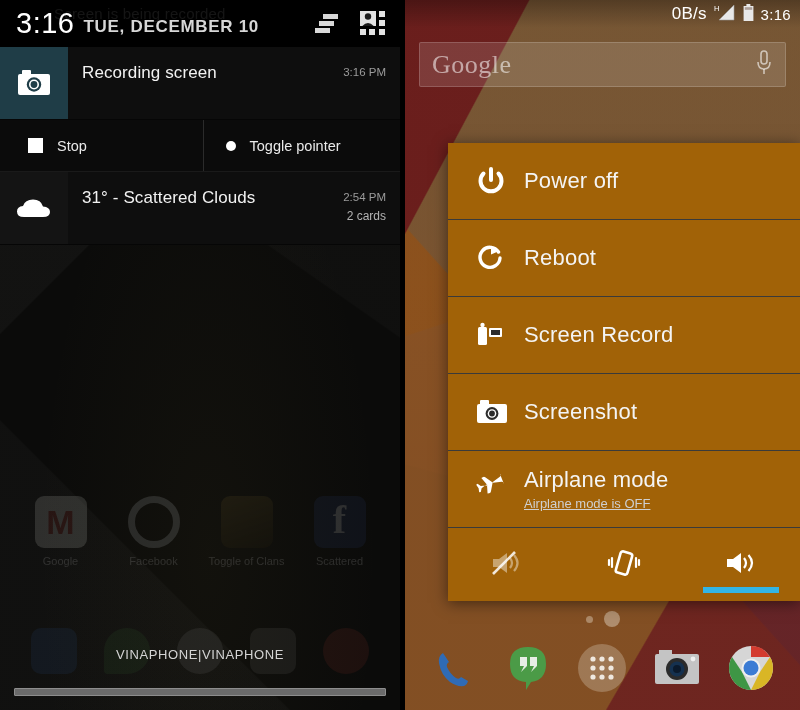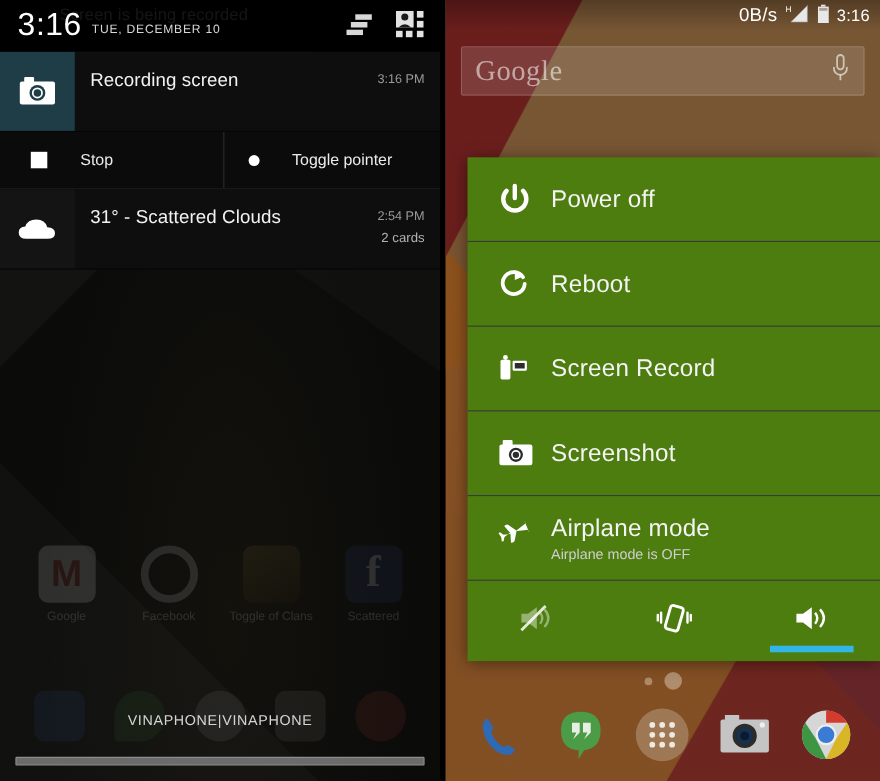--- a/index.html
+++ b/index.html
@@ -35,21 +35,21 @@
     display: flex; align-items: center;
     padding: 0 14px 0 16px;
   }
   .ghost-rec {
     position: absolute; left: 54px; top: 5px;
     font-size: 15px; color: rgba(190,190,190,.11);
     letter-spacing: .2px; white-space: nowrap;
     pointer-events: none;
   }
   .l-clock { font-size: 29px; color: #fff; font-weight: 300; line-height: 1; letter-spacing: .5px; }
-  .l-date  { font-size: 11px; color: #d7d7d7; margin-left: 9px; letter-spacing: .7px; padding-top: 7px; }
+  .l-date  { font-size: 17px; color: #d7d7d7; margin-left: 9px; letter-spacing: .7px; padding-top: 7px; font-weight: bold; }
   .l-sb-spacer { flex: 1; }
   .l-sb-icons { display: flex; align-items: center; gap: 20px; padding-top: 2px; }
 
   
   .notif {
     position: relative; z-index: 5;
     display: flex; background: #0e0e0e;
     border-bottom: 1px solid #060606;
   }
   .notif-icon {
@@ -68,21 +68,21 @@
   .notif-time { font-size: 11.5px; color: #9b9b9b; display: block; }
   .notif-sub  { font-size: 12px; color: #b3b3b3; display: block; margin-top: 6px; }
 
   .notif-actions {
     position: relative; z-index: 5;
     display: flex; background: #0b0b0b;
     border-bottom: 1px solid #1a1a1a;
     height: 52px;
   }
   .action-cell {
-    flex: 1; display: flex; align-items: center; gap: 30px;
+    flex: 1; display: flex; align-items: center; gap: 14px;
     padding-left: 28px; font-size: 14.5px; color: #eaeaea;
   }
   .action-cell + .action-cell { border-left: 1px solid #2b2b2b; padding-left: 22px; }
   .sq-ico { width: 15px; height: 15px; background: #fff; flex: none; }
   .dot-ico { width: 10px; height: 10px; border-radius: 50%; background: #fff; flex: none; }
 
   .shade-rest { position: relative; z-index: 4; flex: 1; }
 
   
   .ghost-apps {
@@ -158,34 +158,34 @@
     z-index: 4;
   }
   .search-logo {
     font-family: "Liberation Serif", serif;
     font-size: 26px; color: rgba(255,255,255,.55); letter-spacing: .5px;
   }
   .search-spacer { flex: 1; }
 
   
   .power-dialog {
-    position: absolute; left: 20px; right: 0; top: 143px;
-    background: #4d7c0f;
+    position: absolute; left: 43px; right: 0; top: 143px;
+    background: #a16207;
     z-index: 10;
     box-shadow: 0 2px 14px rgba(0,0,0,.5);
   }
   .pd-item {
     display: flex; align-items: center;
     height: 77px; padding-left: 28px;
     border-bottom: 1px solid #3a3a3a;
   }
   .pd-ico { width: 48px; flex: none; display: flex; align-items: center; }
   .pd-labels { display: flex; flex-direction: column; justify-content: center; }
   .pd-label { font-size: 22px; color: #f4f4f4; font-weight: 400; letter-spacing: .2px; }
-  .pd-sub { font-size: 13px; color: #cfcfcf; margin-top: 3px; }
+  .pd-sub { font-size: 13px; color: #cfcfcf; margin-top: 3px; text-decoration: underline; }
   .pd-modes {
     display: flex; height: 73px; align-items: center;
   }
   .mode-cell {
     flex: 1; display: flex; align-items: center; justify-content: center;
     position: relative; height: 100%;
   }
   .mode-underline {
     position: absolute; bottom: 8px; left: 50%; transform: translateX(-50%);
     width: 76px; height: 6px; background: #33b5e5;

